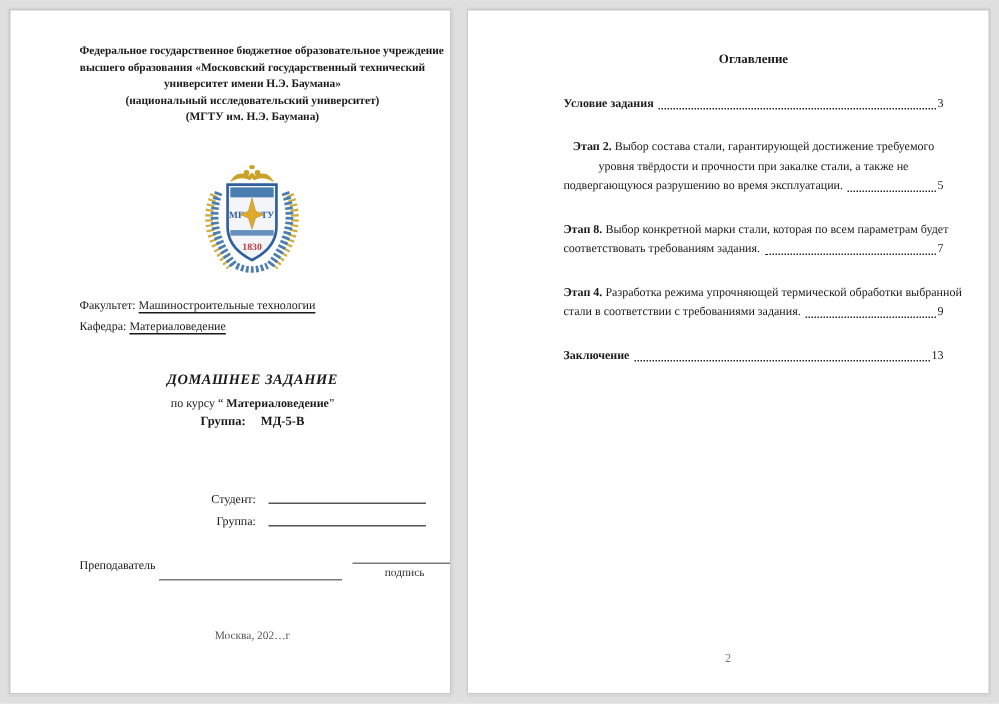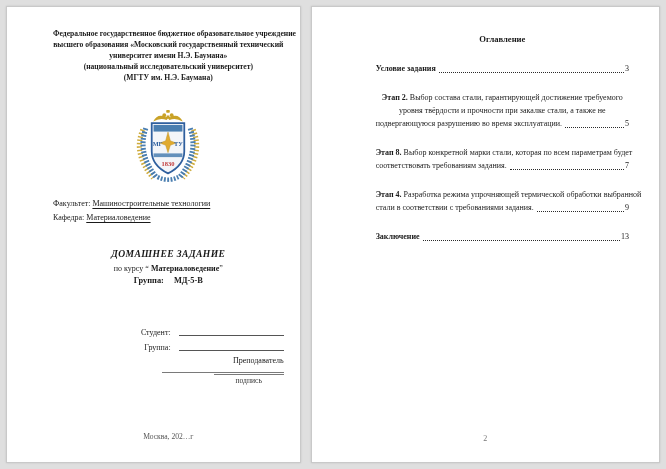--- a/index.html
+++ b/index.html
@@ -53,40 +53,39 @@
   .student-row {
     display: flex; justify-content: flex-end; align-items: flex-end;
     height: 15px; font-size: 8px;
   }
   .blank-line {
     display: inline-block; width: 105px; height: 1px;
     border-bottom: 1px solid #555;
     margin-left: 8px; margin-bottom: 1px;
   }
   .teacher-row {
-    margin-top: 3px;
+    margin-top: 19px;
     display: flex; align-items: flex-end;
     font-size: 8px;
-    flex-direction: column;
   }
   .teacher-label { line-height: 11px; margin-bottom: 5px; white-space: nowrap; }
   .sig-line-long {
     flex: none; width: 122px; height: 1px;
     border-bottom: 1px solid #7a7a7a; margin-left: 2px;
   }
   .sig-group {
     display: inline-flex; flex-direction: column; align-items: center;
     margin-left: 7px;
     justify-content: space-between;
   }
   .sig-line-short { width: 70px; height: 1px; border-bottom: 1px solid #7a7a7a; }
   .sig-caption { font-size: 7.6px; line-height: 11px; color: #333; }
 
   .city-footer {
-    position: absolute; left: 46px; right: 16px; bottom: 21px;
+    position: absolute; left: 46px; right: 16px; bottom: 34px;
     text-align: center; font-size: 7.6px; color: #555;
   }
 
   
   .toc-title {
     text-align: center; font-weight: bold; font-size: 8.6px; line-height: 13px;
   }
   .toc-entries { margin-top: 0; font-size: 8px; }
   .toc-entry { margin: 16px; text-align: center; }
   .toc-line { line-height: 13px; white-space: nowrap; }

